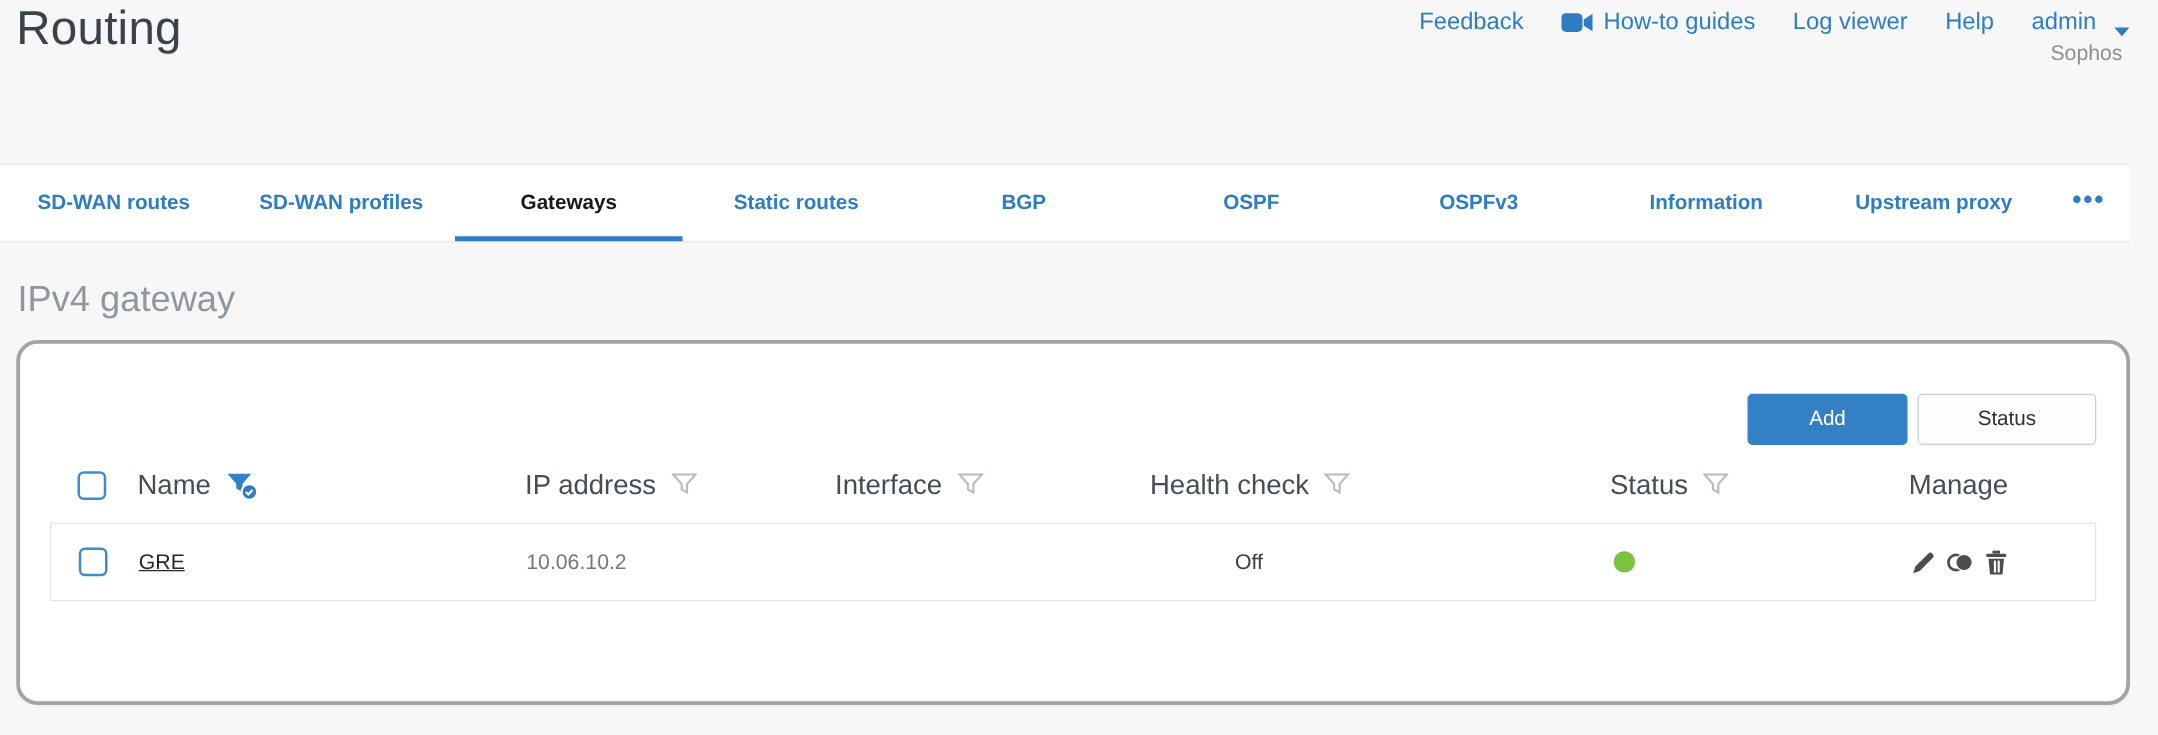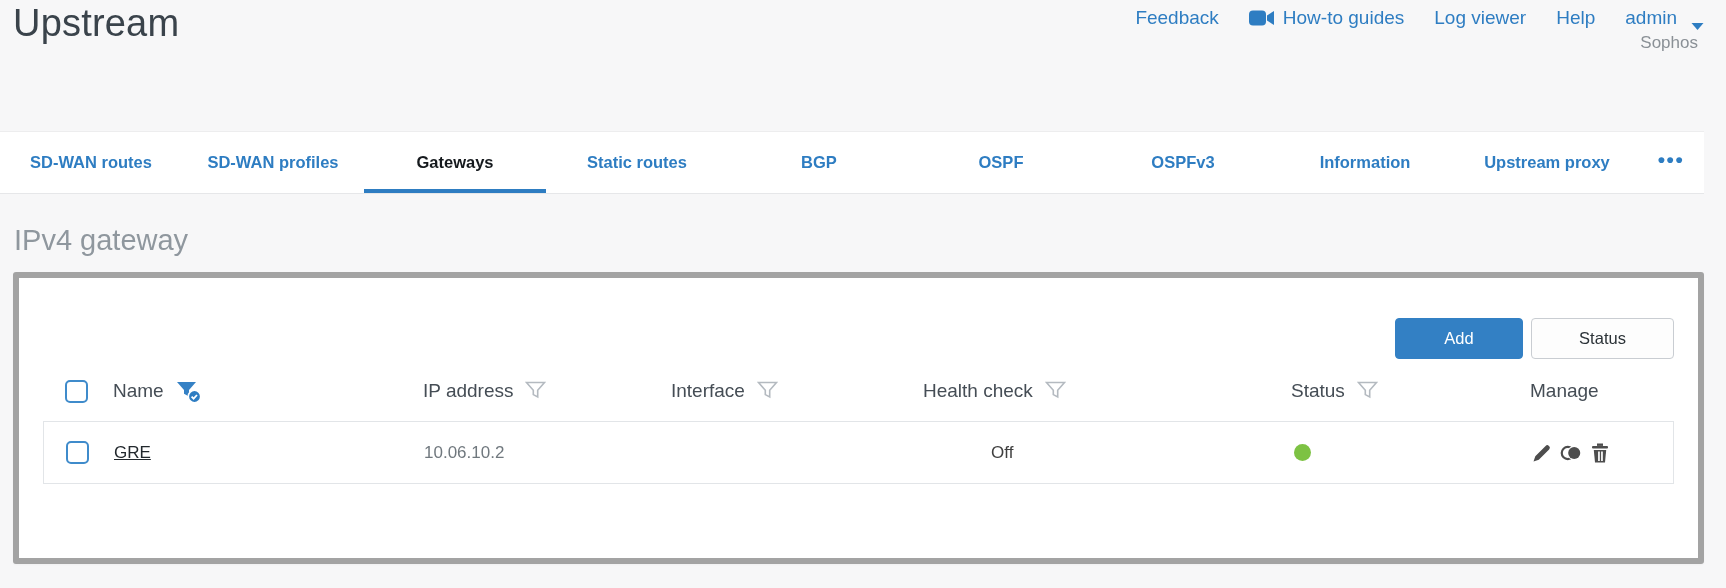--- a/index.html
+++ b/index.html
@@ -42,39 +42,39 @@
     color:#2e7dc2; font-size:21px; font-weight:700; letter-spacing:1.5px;
     cursor:pointer; padding-bottom:6px; }
   
   .main { padding:0 22px 0 13px; }
   .section-title {
     font-size:29px; font-weight:400; color:#8f979e;
     margin:30px 0 15px 1px;
   }
   .card {
     width:1691px; height:292px; background:#fff;
-    border:6px solid #a3a3a3; border-radius:3px;
+    border:3px solid #a3a3a3; border-radius:17px;
     box-shadow:0 1px 2px rgba(0,0,0,0.03);
     padding:40px 24px 0 24px;
   }
   .toolbar { display:flex; justify-content:flex-end; gap:8px; }
   .btn {
     height:41px; border-radius:4px; font-size:16.5px;
     font-family:inherit; cursor:pointer;
   }
   .btn-add { width:128px; background:#3380c4; border:1px solid #3380c4; color:#fff; }
   .btn-delete { width:143px; background:#fdfdfd; border:1px solid #c9cdd2; color:#2b3237; }
   
   .tbl { margin-top:2px; }
   .trow {
     display:grid;
     grid-template-columns:70px 310px 248px 252px 368px 239px 1fr;
     align-items:center;
   }
-  .thead { height:60px; color:#454d55; font-size:19px; }
+  .thead { height:60px; color:#454d55; font-size:22px; }
   .th { display:flex; align-items:center; gap:12px; }
   .tdata {
     height:63px; background:#fff;
     border:1px solid #e2e5e8; font-size:17px;
   }
   .cb {
     width:23px; height:23px; margin-left:22px;
     border:2px solid #3f8bcb; border-radius:5px; background:#fff; cursor:pointer;
   }
   .funnel { width:21px; height:20px; }
@@ -83,21 +83,21 @@
   .ip-val { color:#70787e; }
   .health-val { color:#404040; padding-left:67px; }
   .status-dot { width:17px; height:17px; border-radius:50%; background:#7dc243; margin-left:2px; }
   .manage-cell { display:flex; align-items:center; gap:7px; }
   .micon { width:22px; height:22px; cursor:pointer; }
 </style>
 </head>
 <body>
 
 <div class="top">
-  <div class="page-title">Upstream</div>
+  <div class="page-title">Routing</div>
 
   <div class="topnav">
     <span class="lnk">
         <span>Feedback</span>
       </span>
 
     <span class="lnk">
       <span class="cam-icon">
         <svg viewBox="0 0 26 18" width="26" height="18">
           <rect x="0" y="1.5" width="17" height="15" rx="4" fill="#2e7dc2"></rect>

